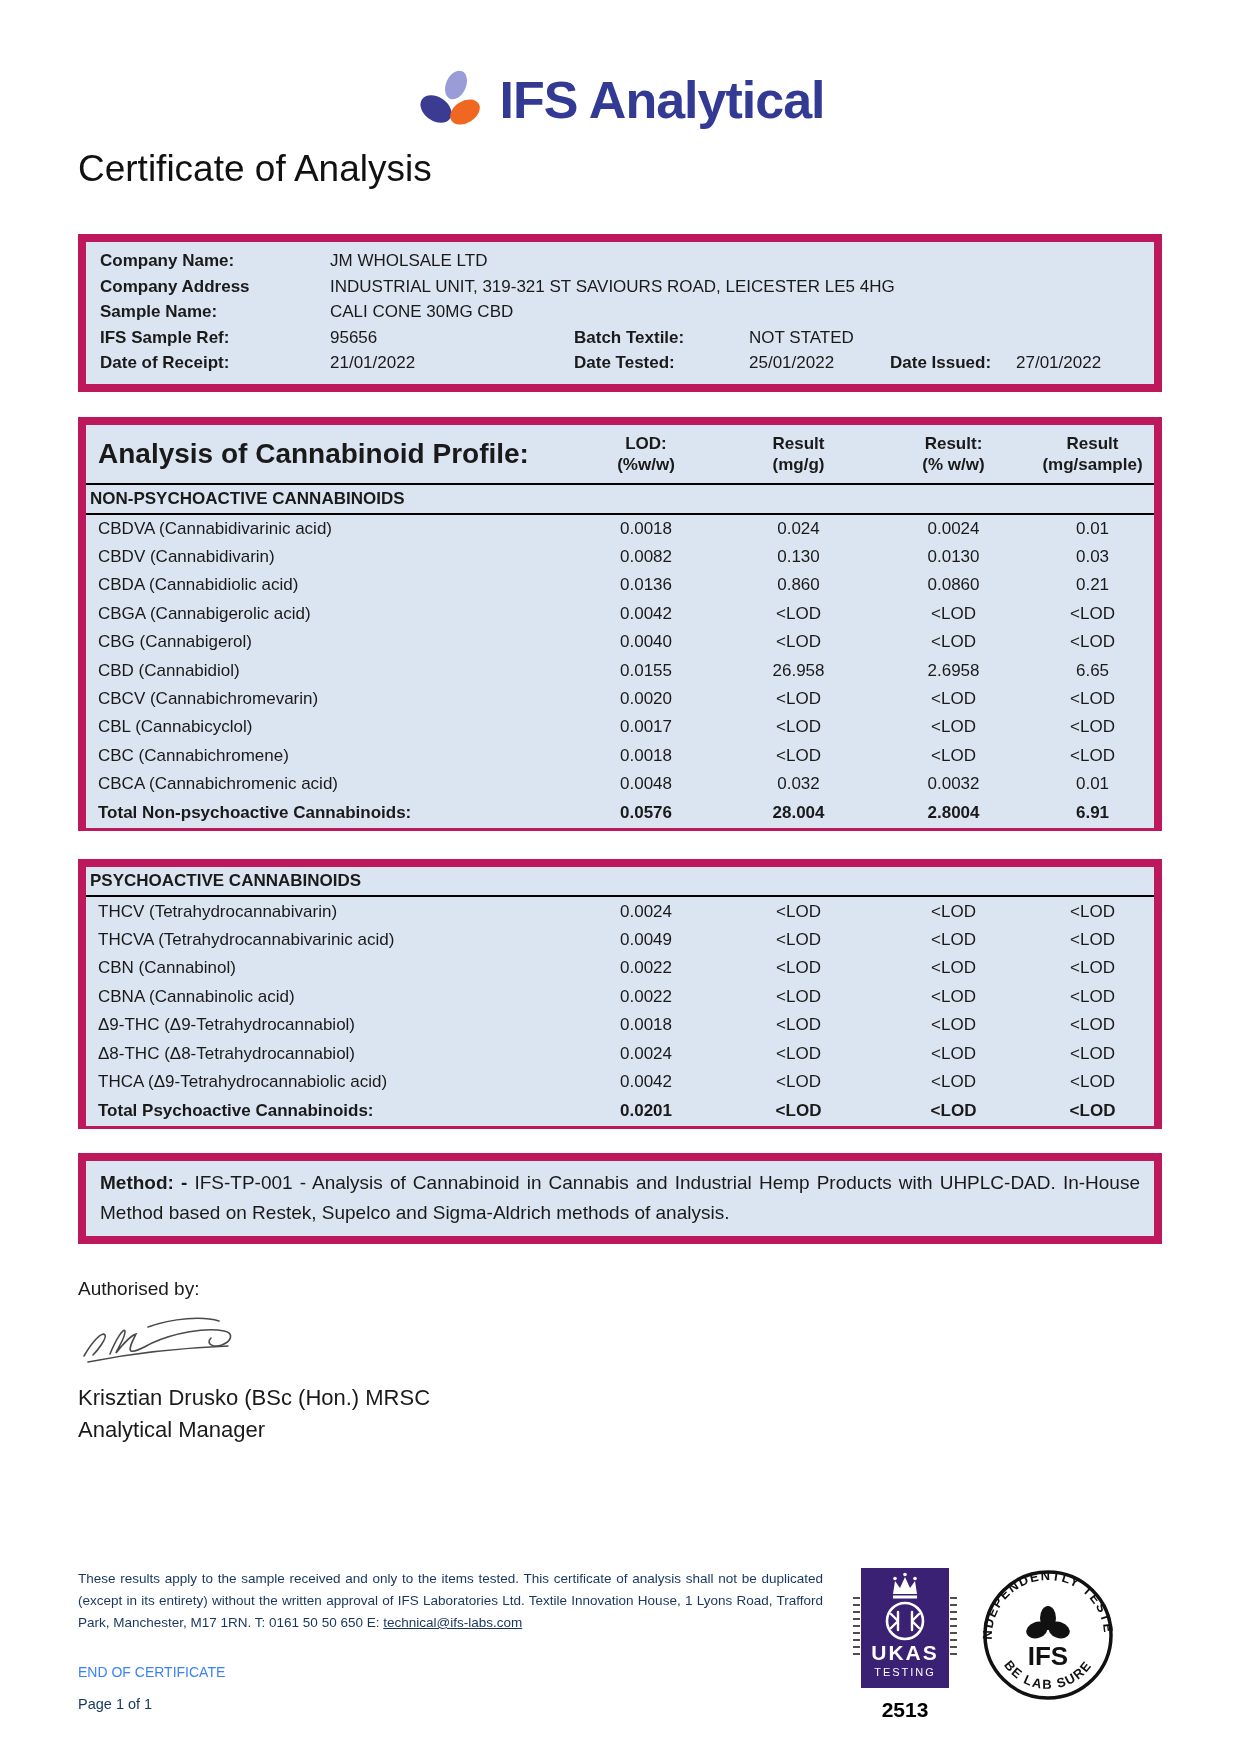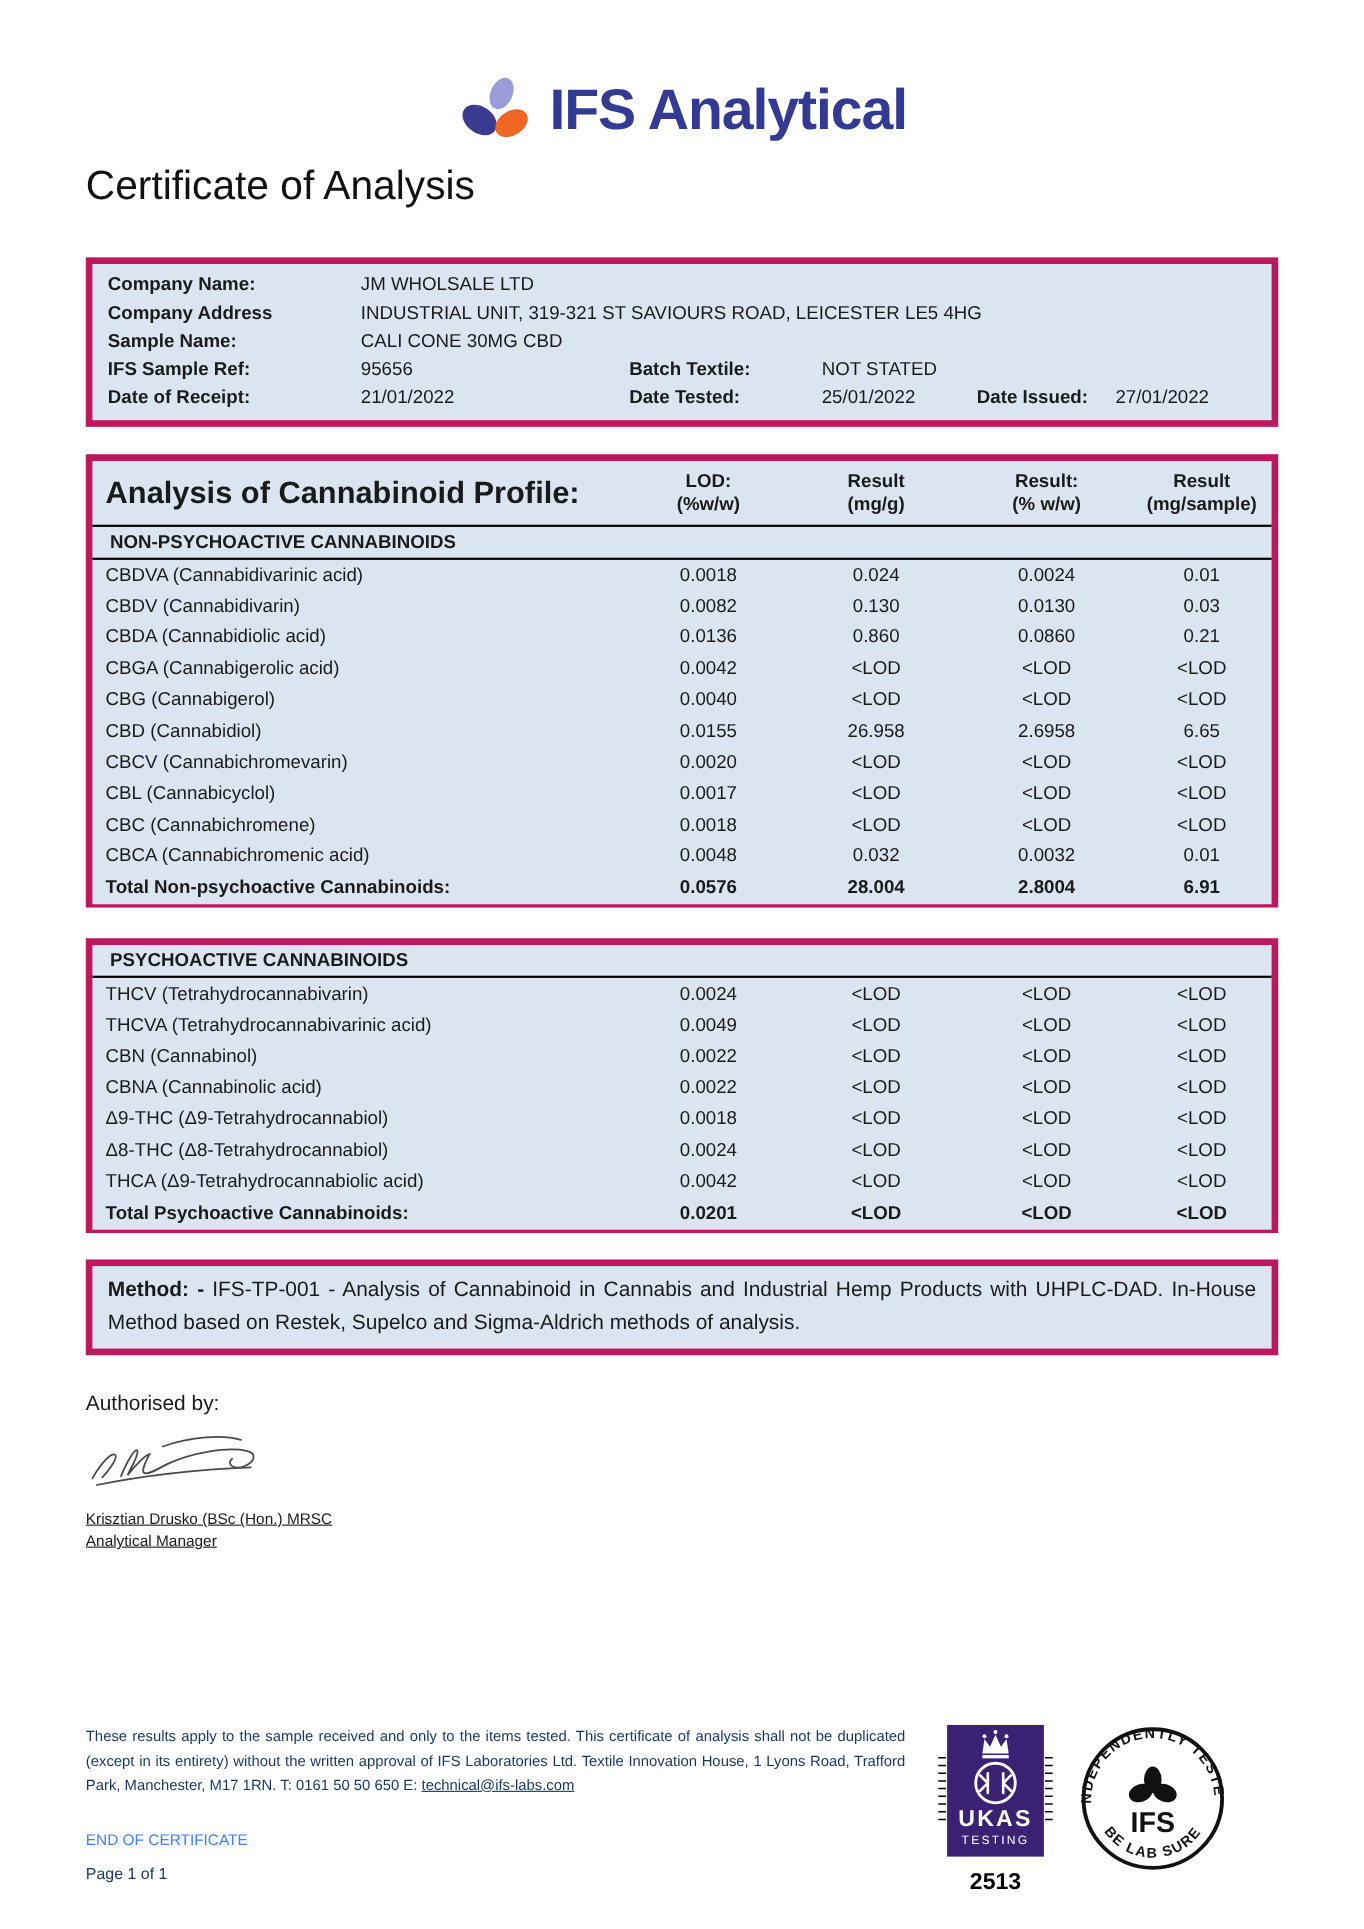--- a/index.html
+++ b/index.html
@@ -6,50 +6,50 @@
   body { background:#ffffff; font-family:"Liberation Sans", sans-serif; color:#1a1a1a; }
   .page { position:relative; width:1240px; height:1754px; background:#fff; overflow:hidden; }
   .content { position:absolute; left:78px; top:0; width:1084px; }
 
   
   .brand-row { display:flex; justify-content:center; align-items:center; gap:12px; margin-top:68px; }
   .brand-text { font-size:52px; font-weight:bold; color:#333a93; letter-spacing:-1px; }
   .doc-title { text-align:left; font-size:37px; font-weight:400; color:#111; margin-top:16px; }
 
   
-  .bluebox { background:#dbe5f1; border:6px solid #be185d; }
+  .bluebox { background:#dbe5f1; border:8px solid #be185d; }
   .info-box { margin-top:44px; padding:6px 0 8px 14px; }
   .irow { display:grid; line-height:25.5px; font-size:17px; align-items:baseline; }
   .irow-a { grid-template-columns:230px 1fr; }
   .irow-b { grid-template-columns:230px 244px 175px 1fr; }
   .irow-c { grid-template-columns:230px 244px 175px 141px 126px 1fr; }
   .lbl { font-weight:bold; }
 
   
   .table-box { margin-top:25px; border-bottom-width:3px; }
   .cgrid { display:grid; grid-template-columns:485px 150px 155px 155px 1fr; align-items:center; }
   .thead { border-bottom:2px solid #000; min-height:60px; }
   .t-title { font-weight:bold; font-size:28px; padding-left:12px; }
   .t-col { text-align:center; font-weight:bold; font-size:17px; line-height:21px; padding:8px 0; }
   .t-col span { display:block; }
-  .sec-hdr { font-weight:bold; font-size:17px; padding-left:16px; line-height:28px; border-bottom:2px solid #000; }
+  .sec-hdr { font-weight:bold; font-size:17px; padding-left:4px; line-height:28px; border-bottom:2px solid #000; }
   .trow { min-height:28.4px; font-size:17px; }
   .trow .c-name { padding-left:12px; }
   .trow .c-val { text-align:center; }
   .trow.total { font-weight:bold; min-height:30px; }
   .psy-box { margin-top:28px; }
 
   
   .method-box { margin-top:24px; padding:7px 14px 9px 14px; font-size:19px; line-height:1.55; text-align:justify; }
   .method-label { font-weight:bold; }
 
   
   .auth { margin-top:34px; font-size:19px; }
   .sig-svg { margin-top:4px; display:block; }
-  .sig-name { margin-top:12px; font-size:14px; line-height:1.45;text-decoration:underline; }
+  .sig-name { margin-top:12px; font-size:22px; line-height:1.45; }
 
   
   .footer { position:absolute; left:78px; top:1568px; width:1084px; display:flex; }
   .foot-left { width:745px; }
   .disclaimer { font-size:13.5px; line-height:1.62; color:#17365d; text-align:justify; }
   .email-link { color:#17365d; text-decoration:underline; }
   .end-cert { text-align:left; font-size:14px; color:#3b82f6; margin-top:30px; }
   .page-num { font-size:14.5px; color:#17365d; margin-top:16px; }
   .foot-logos { display:flex; align-items:flex-start; gap:22px; margin-left:28px; }
   .ukas-wrap { text-align:center; }

